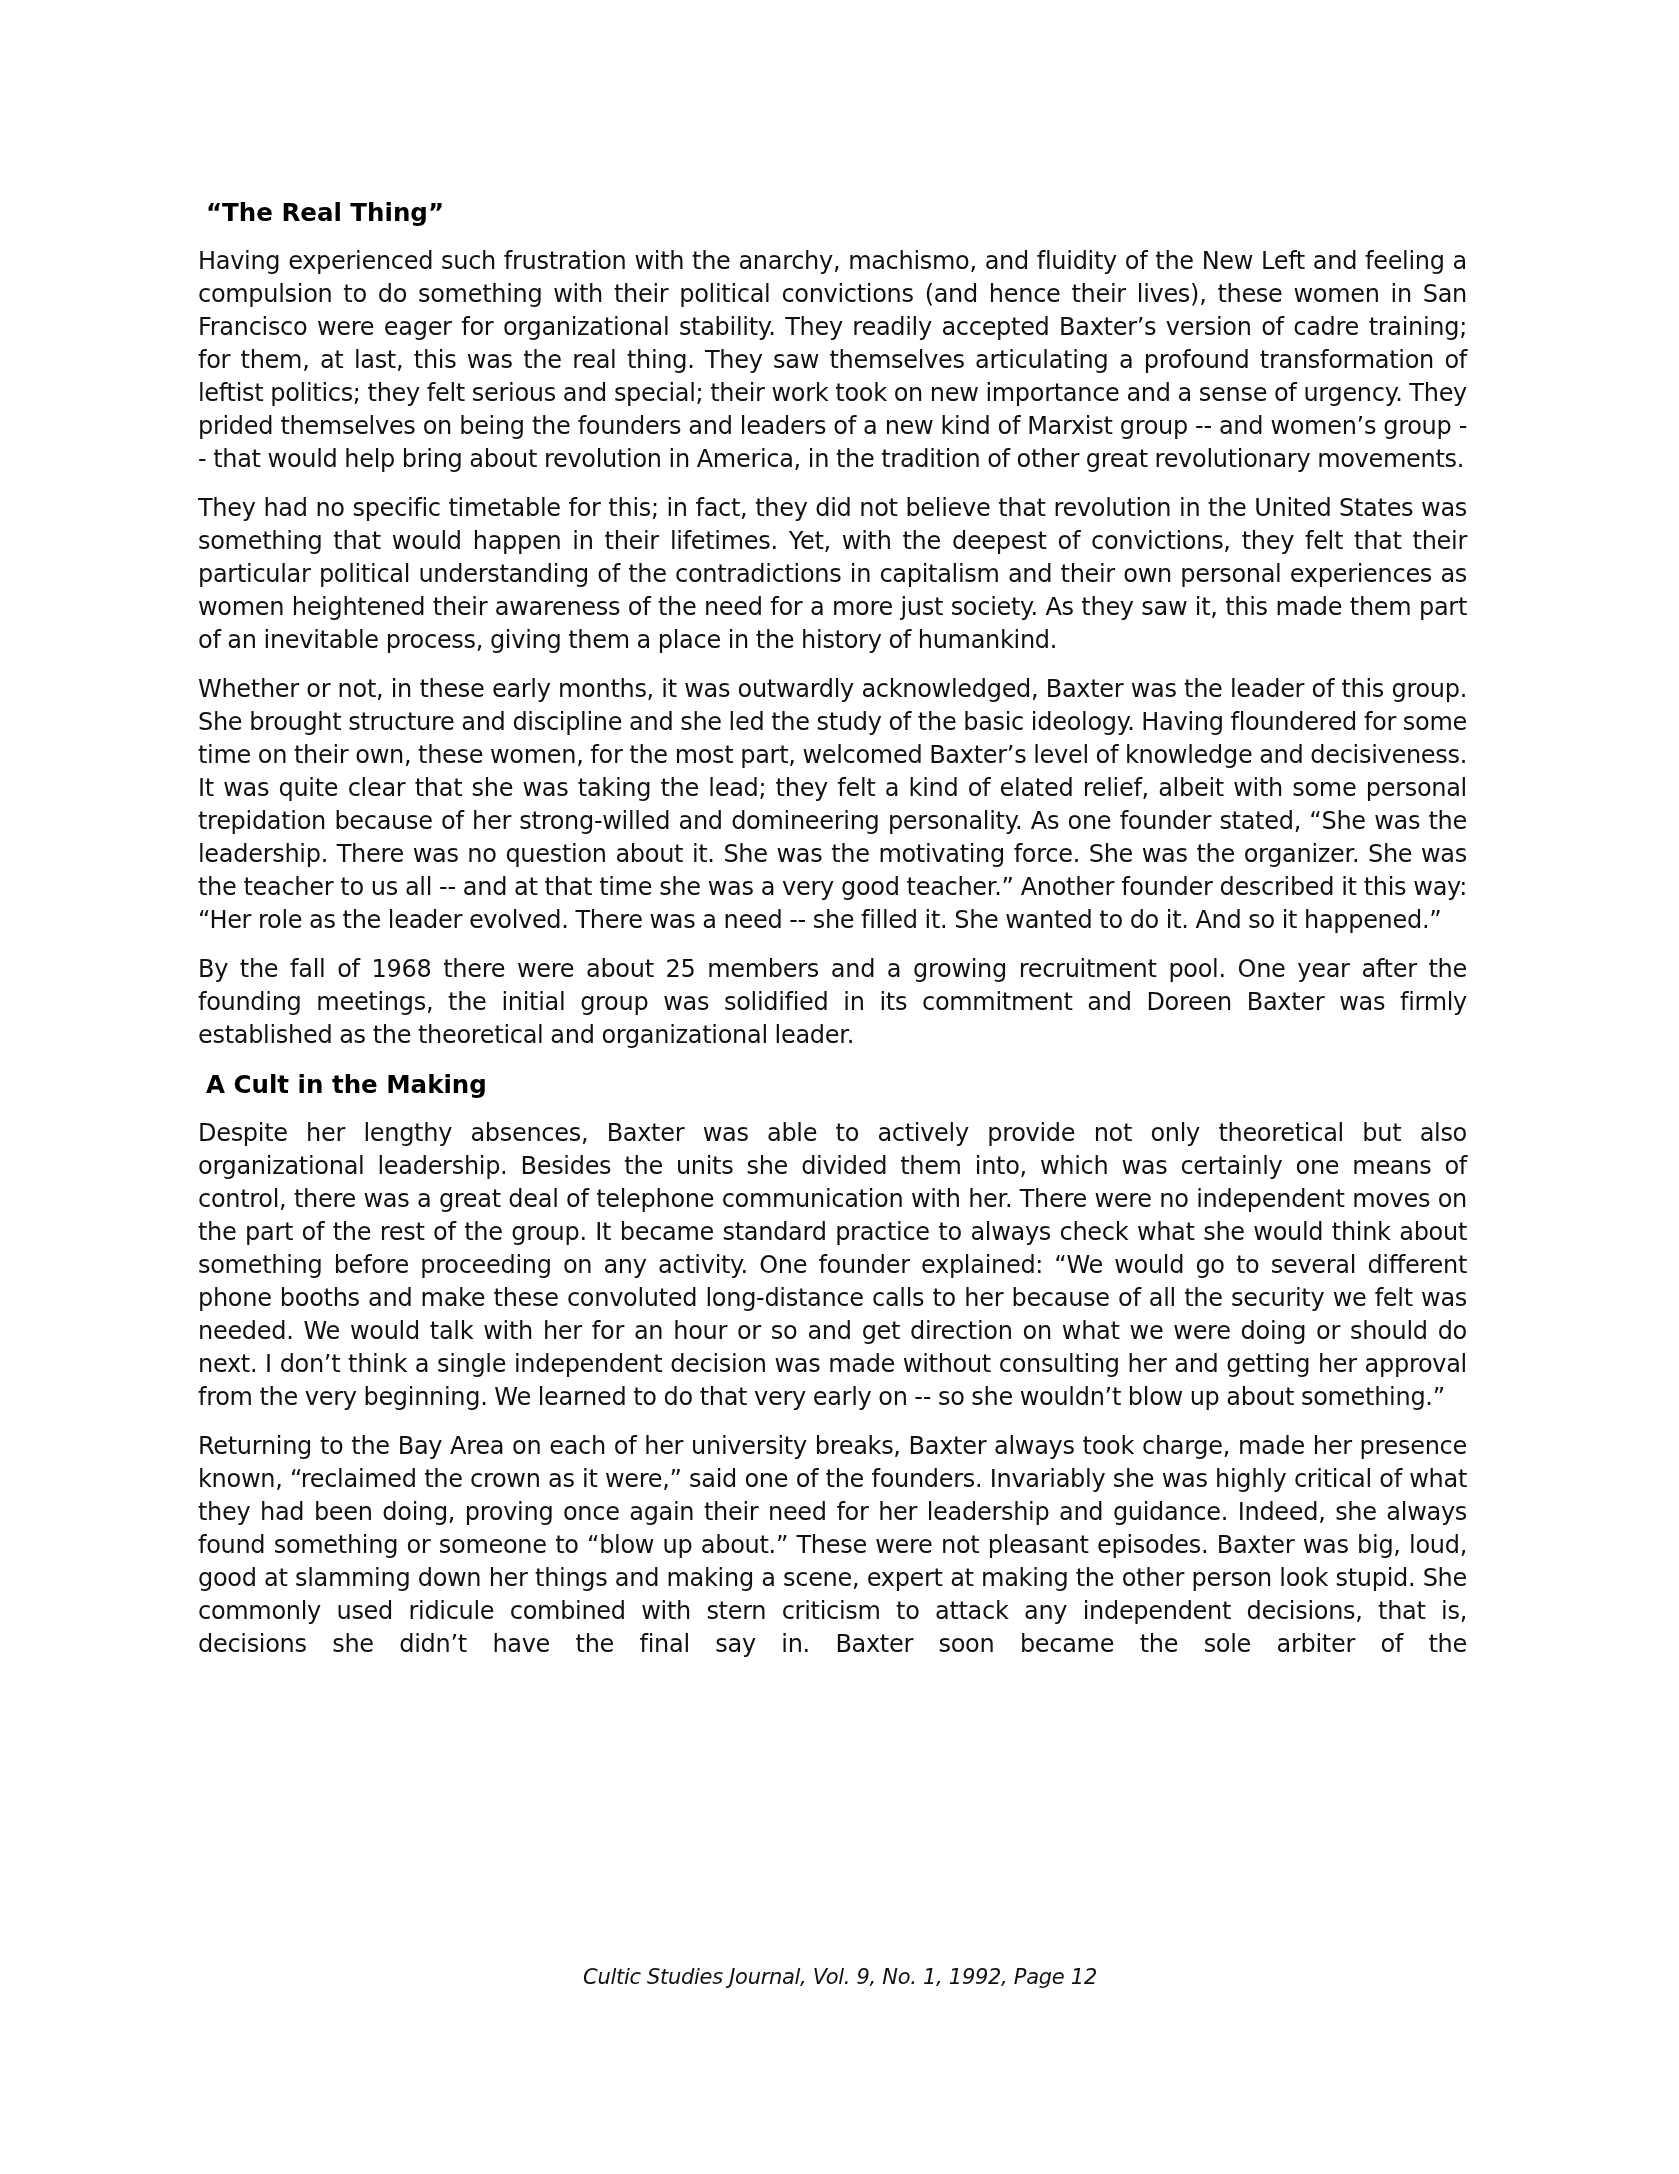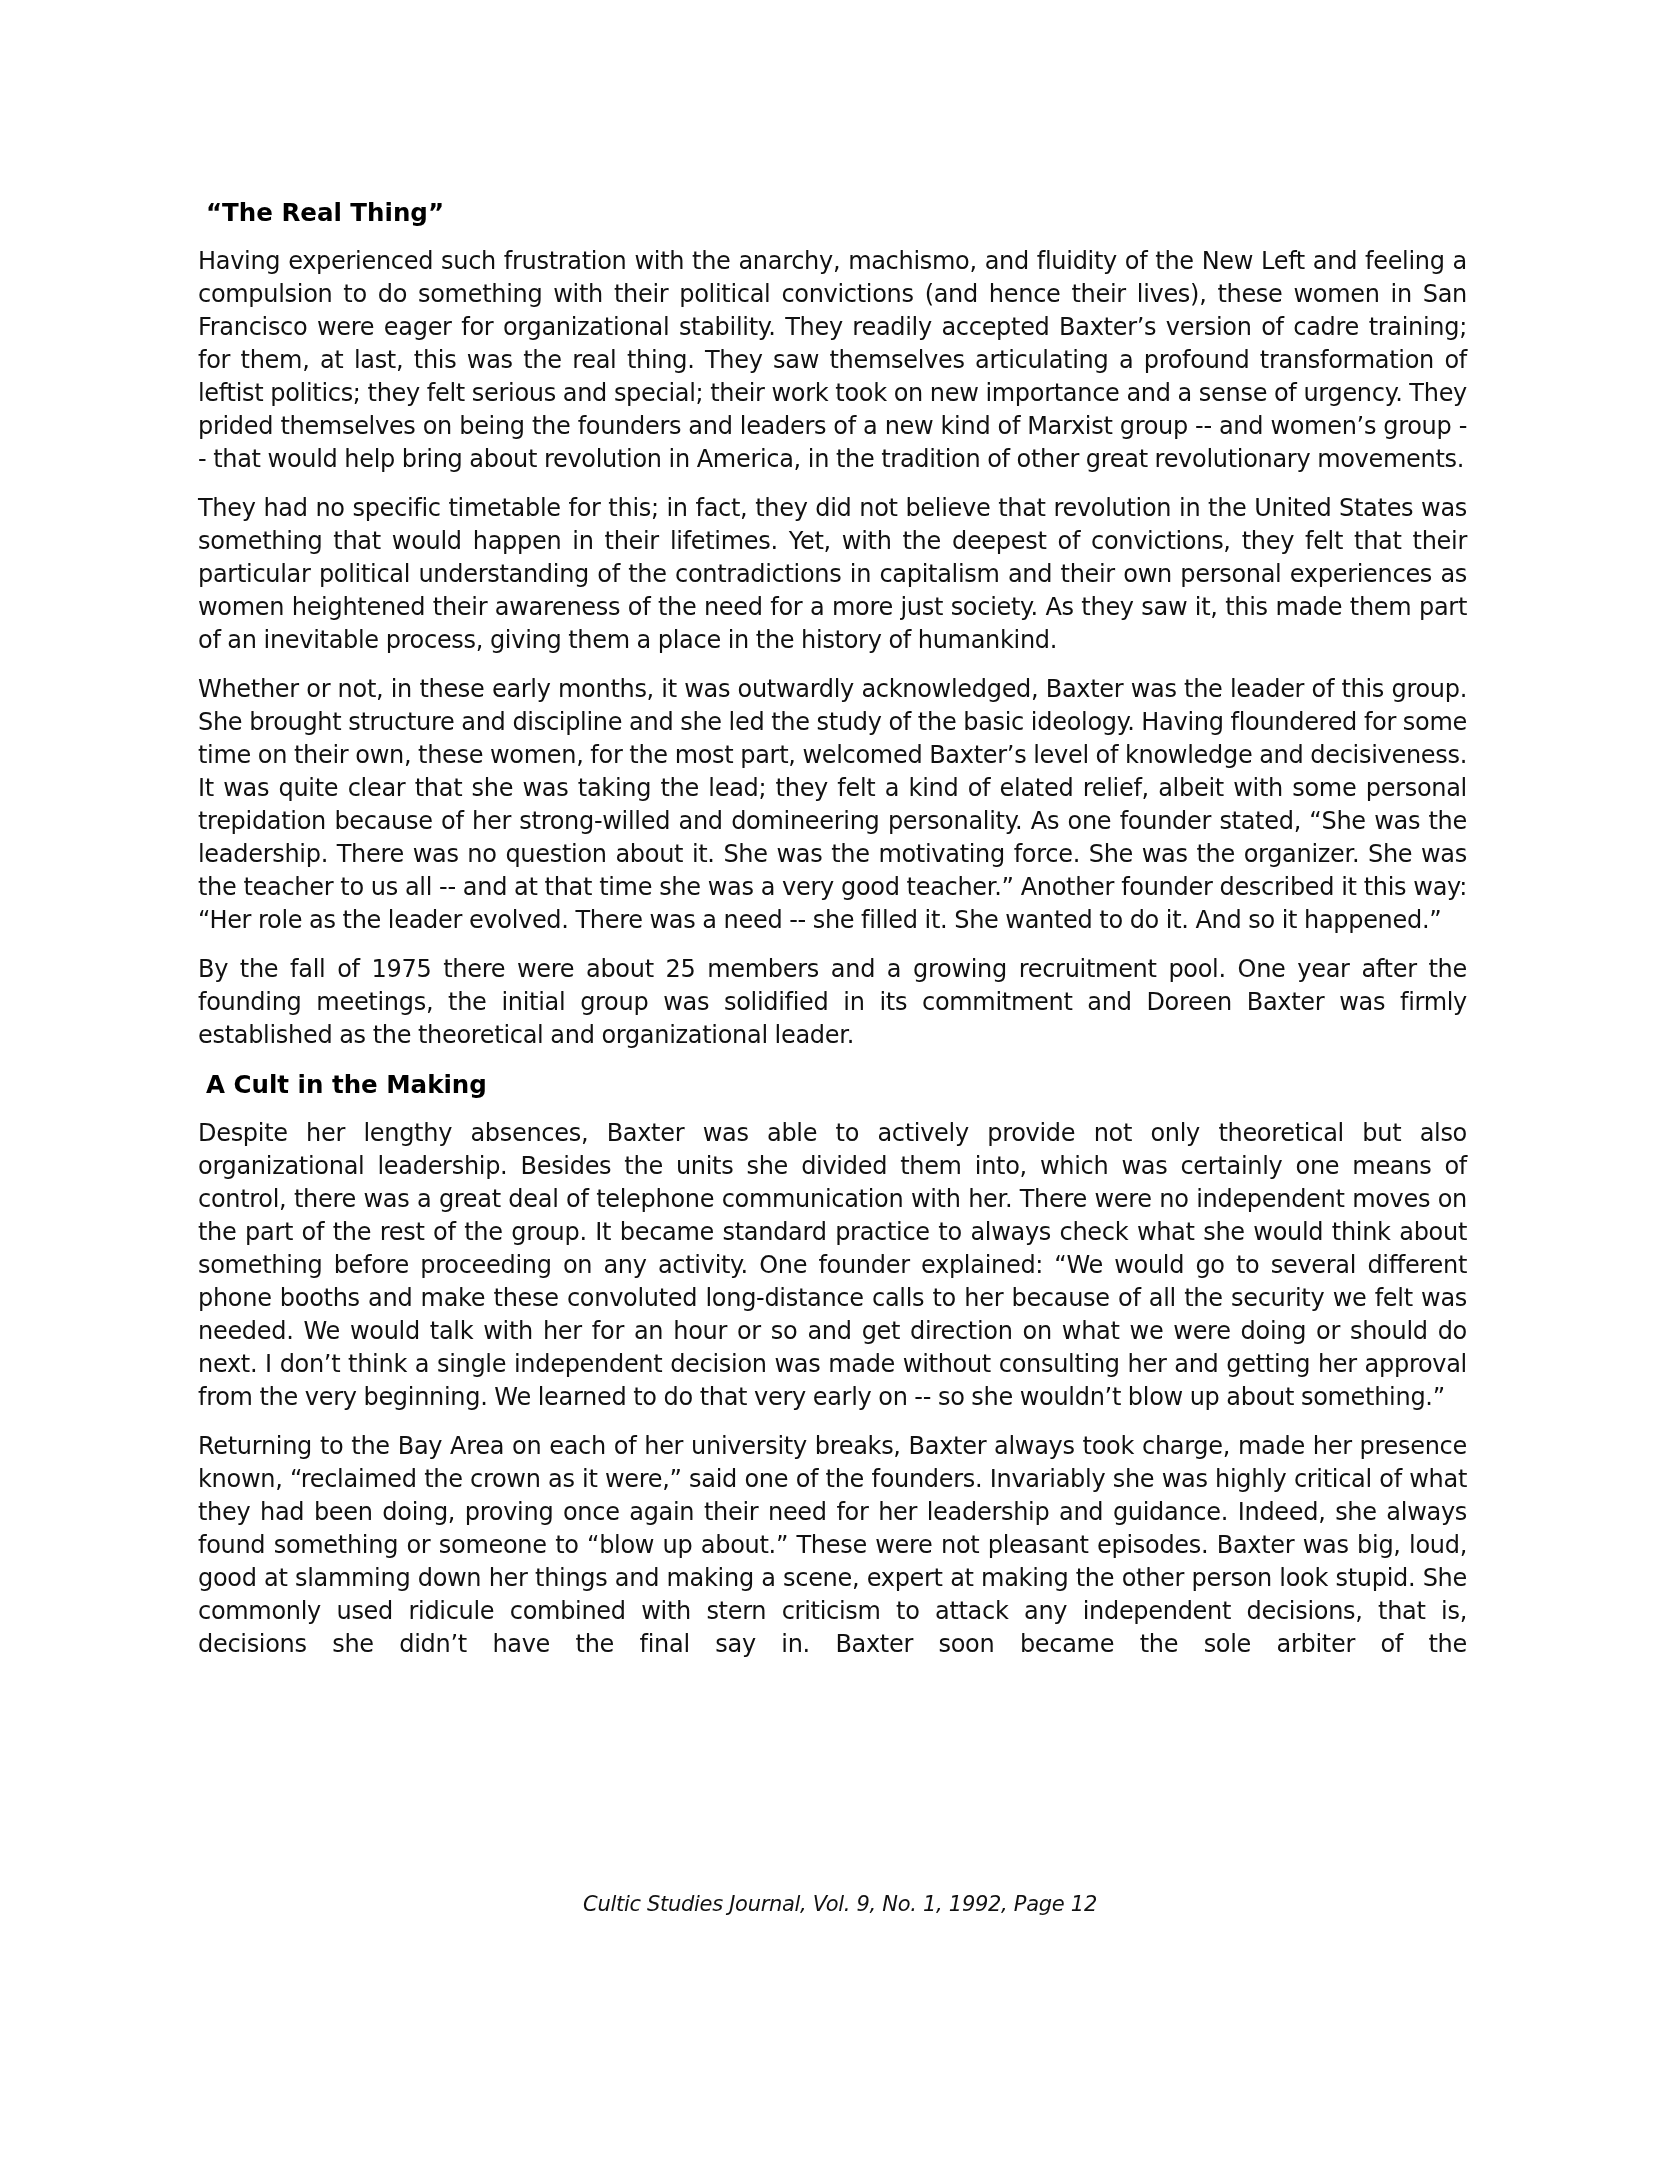--- a/index.html
+++ b/index.html
@@ -8,35 +8,35 @@
       position: absolute; left: 198px; top: 196px; width: 1269px;
       font-family: "DejaVu Sans", sans-serif; color: #111111;
       font-size: 24px; line-height: 33px;
     }
     h2 {
       font-family: "DejaVu Sans", sans-serif; font-weight: bold;
       font-size: 24.5px; line-height: 33px; margin: 0 0 16px 8px; color: #000;
     }
     p { margin: 3px 0 16px 0; text-align: justify; letter-spacing: -0.3px; word-spacing: -0.5px; }
     .footer {
-      position: absolute; left: 0; width: 1680px; top: 1892px; text-align: center;
+      position: absolute; left: 0; width: 1680px; top: 1965px; text-align: center;
       font-family: "DejaVu Sans", sans-serif; font-style: italic; font-size: 21px; color: #111;
       letter-spacing: -0.3px;
     }
   </style>
 </head>
 <body>
 
 <div class="page">
   <section>
     <h2>“The Real Thing”</h2>
     <p>Having experienced such frustration with the anarchy, machismo, and fluidity of the New Left and feeling a compulsion to do something with their political convictions (and hence their lives), these women in San Francisco were eager for organizational stability. They readily accepted Baxter’s version of cadre training; for them, at last, this was the real thing. They saw themselves articulating a profound transformation of leftist politics; they felt serious and special; their work took on new importance and a sense of urgency. They prided themselves on being the founders and leaders of a new kind of Marxist group -- and women’s group -- that would help bring about revolution in America, in the tradition of other great revolutionary movements.</p>
     <p>They had no specific timetable for this; in fact, they did not believe that revolution in the United States was something that would happen in their lifetimes. Yet, with the deepest of convictions, they felt that their particular political understanding of the contradictions in capitalism and their own personal experiences as women heightened their awareness of the need for a more just society. As they saw it, this made them part of an inevitable process, giving them a place in the history of humankind.</p>
     <p>Whether or not, in these early months, it was outwardly acknowledged, Baxter was the leader of this group. She brought structure and discipline and she led the study of the basic ideology. Having floundered for some time on their own, these women, for the most part, welcomed Baxter’s level of knowledge and decisiveness. It was quite clear that she was taking the lead; they felt a kind of elated relief, albeit with some personal trepidation because of her strong-willed and domineering personality. As one founder stated, “She was the leadership. There was no question about it. She was the motivating force. She was the organizer. She was the teacher to us all -- and at that time she was a very good teacher.” Another founder described it this way: “Her role as the leader evolved. There was a need -- she filled it. She wanted to do it. And so it happened.”</p>
-    <p>By the fall of 1975 there were about 25 members and a growing recruitment pool. One year after the founding meetings, the initial group was solidified in its commitment and Doreen Baxter was firmly established as the theoretical and organizational leader.</p>
+    <p>By the fall of 1968 there were about 25 members and a growing recruitment pool. One year after the founding meetings, the initial group was solidified in its commitment and Doreen Baxter was firmly established as the theoretical and organizational leader.</p>
   </section>
   <section>
     <h2>A Cult in the Making</h2>
     <p>Despite her lengthy absences, Baxter was able to actively provide not only theoretical but also organizational leadership. Besides the units she divided them into, which was certainly one means of control, there was a great deal of telephone communication with her. There were no independent moves on the part of the rest of the group. It became standard practice to always check what she would think about something before proceeding on any activity. One founder explained: “We would go to several different phone booths and make these convoluted long-distance calls to her because of all the security we felt was needed. We would talk with her for an hour or so and get direction on what we were doing or should do next. I don’t think a single independent decision was made without consulting her and getting her approval from the very beginning. We learned to do that very early on -- so she wouldn’t blow up about something.”</p>
     <p style="text-align-last: justify;">Returning to the Bay Area on each of her university breaks, Baxter always took charge, made her presence known, “reclaimed the crown as it were,” said one of the founders. Invariably she was highly critical of what they had been doing, proving once again their need for her leadership and guidance. Indeed, she always found something or someone to “blow up about.” These were not pleasant episodes. Baxter was big, loud, good at slamming down her things and making a scene, expert at making the other person look stupid. She commonly used ridicule combined with stern criticism to attack any independent decisions, that is, decisions she didn’t have the final say in. Baxter soon became the sole arbiter of the</p>
   </section>
 </div>
 
 <div class="footer">Cultic Studies Journal, Vol. 9, No. 1, 1992, Page 12</div>
 

